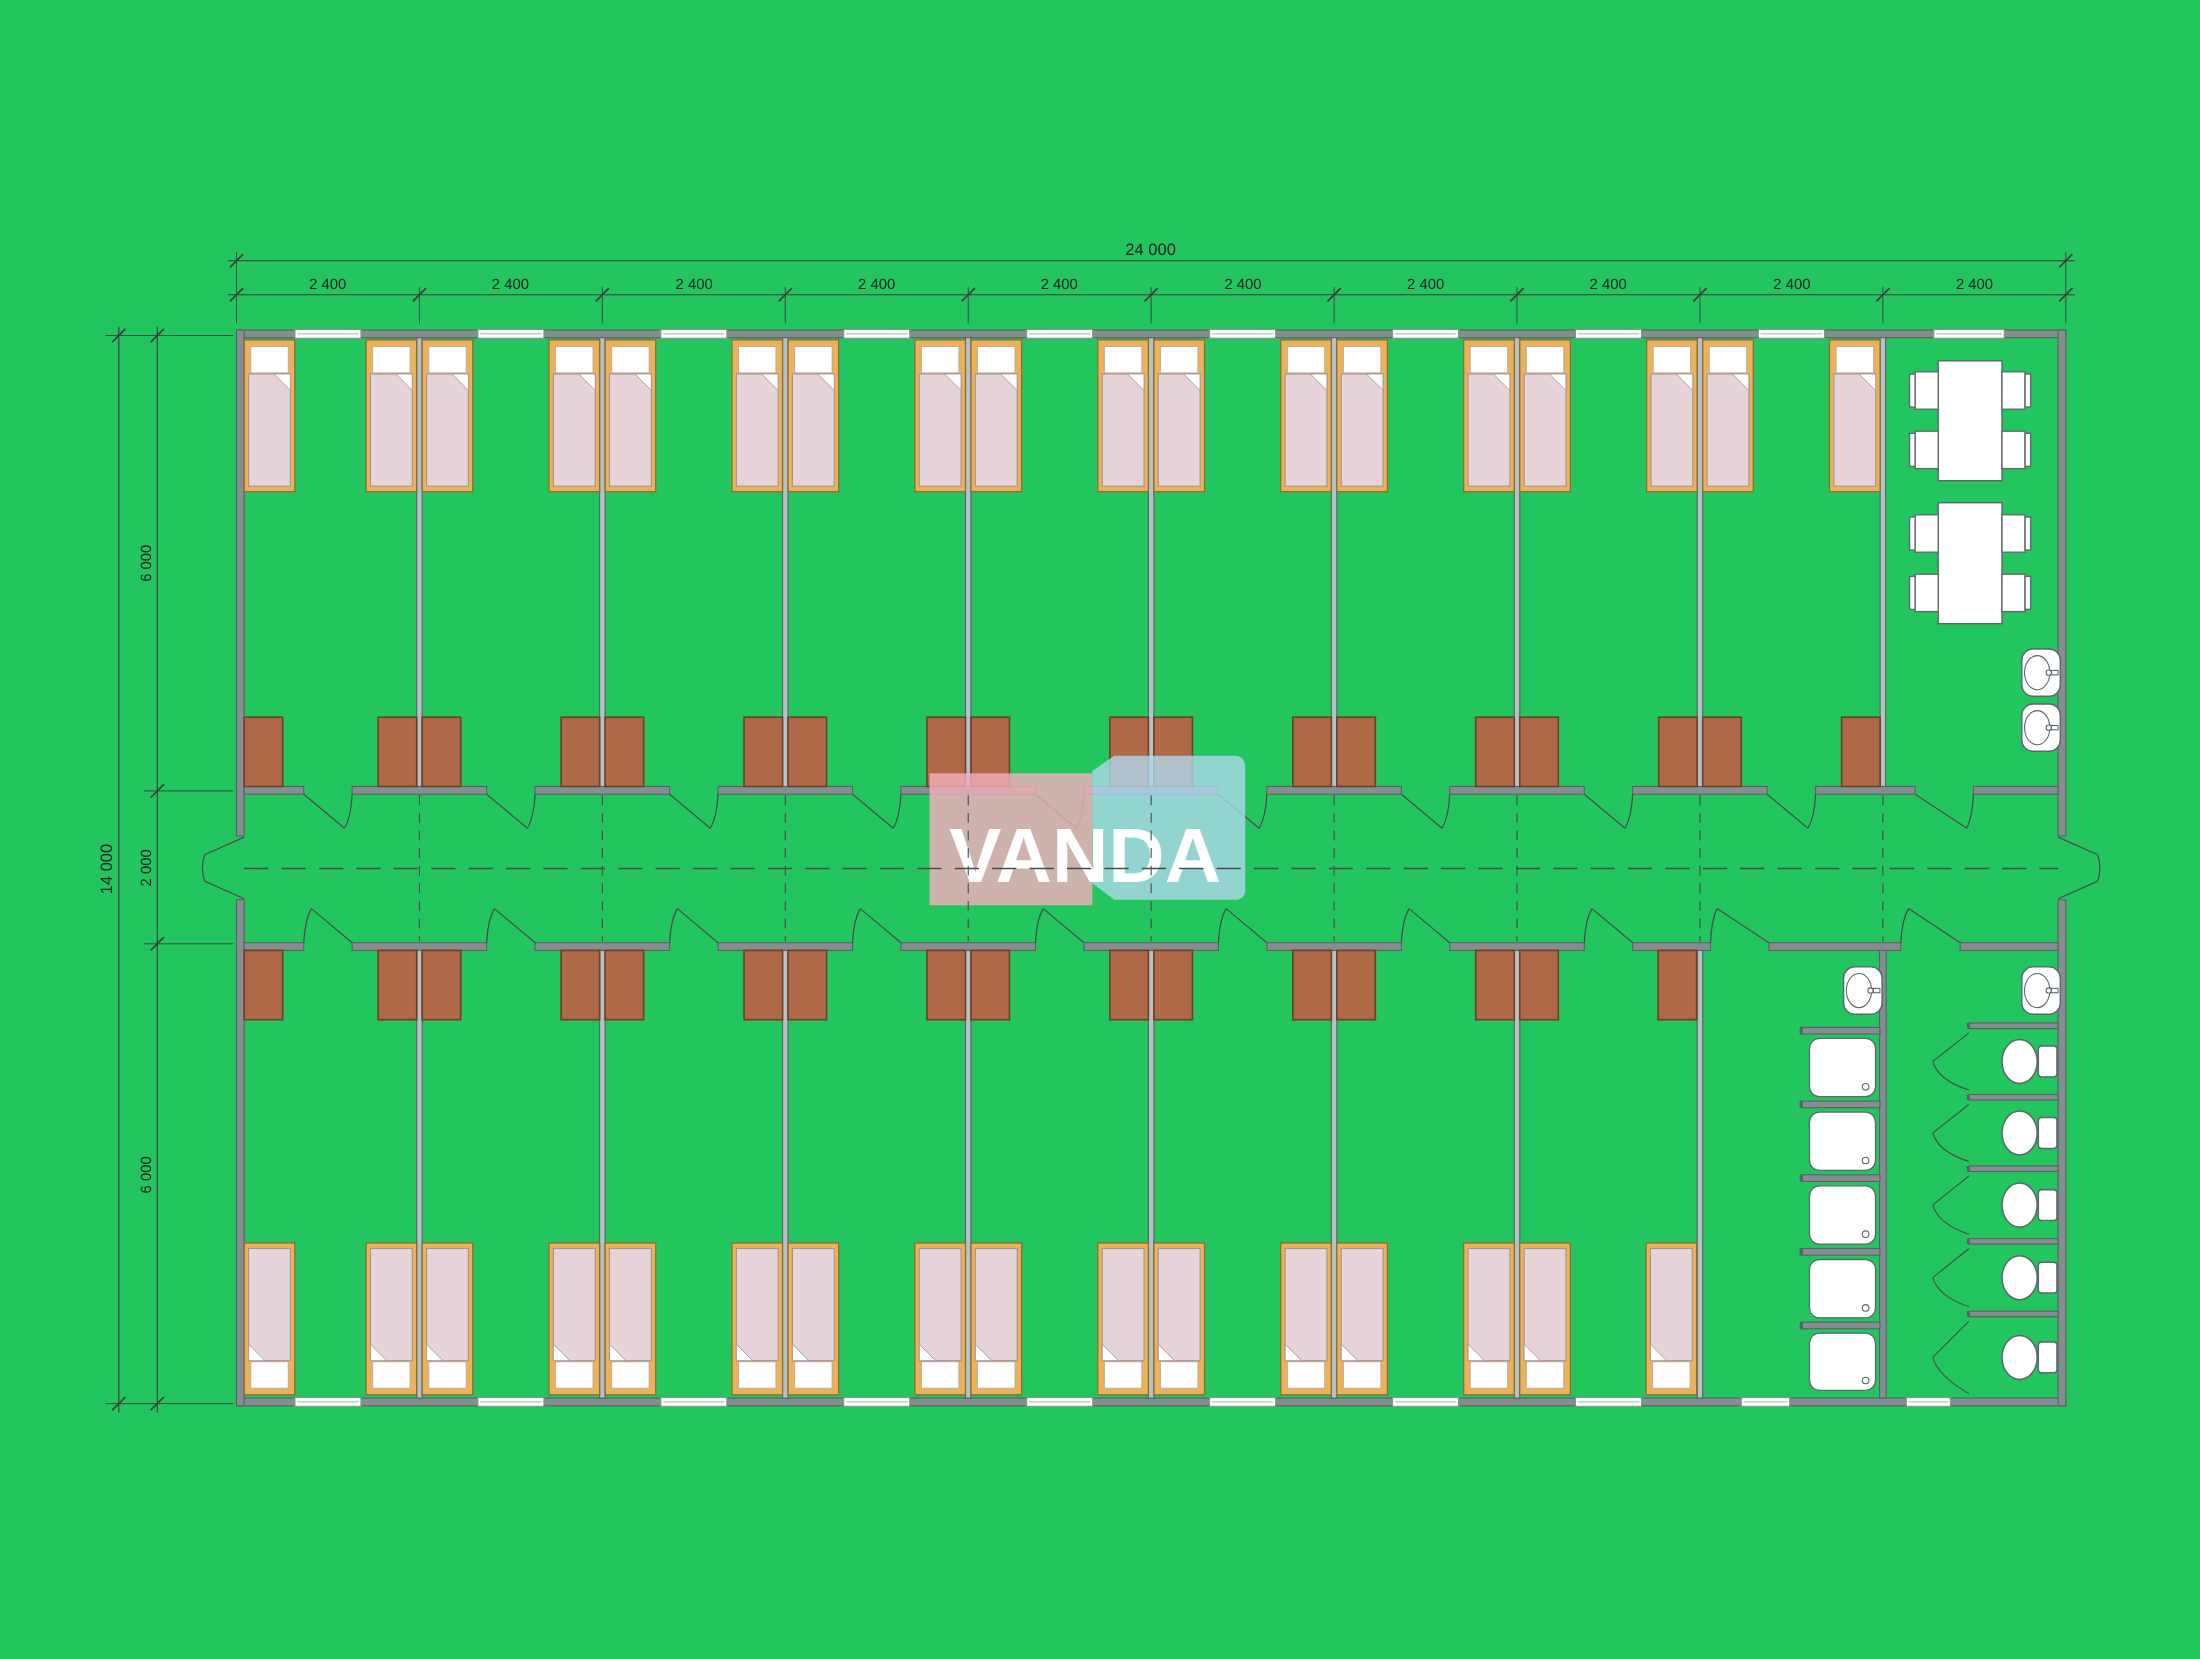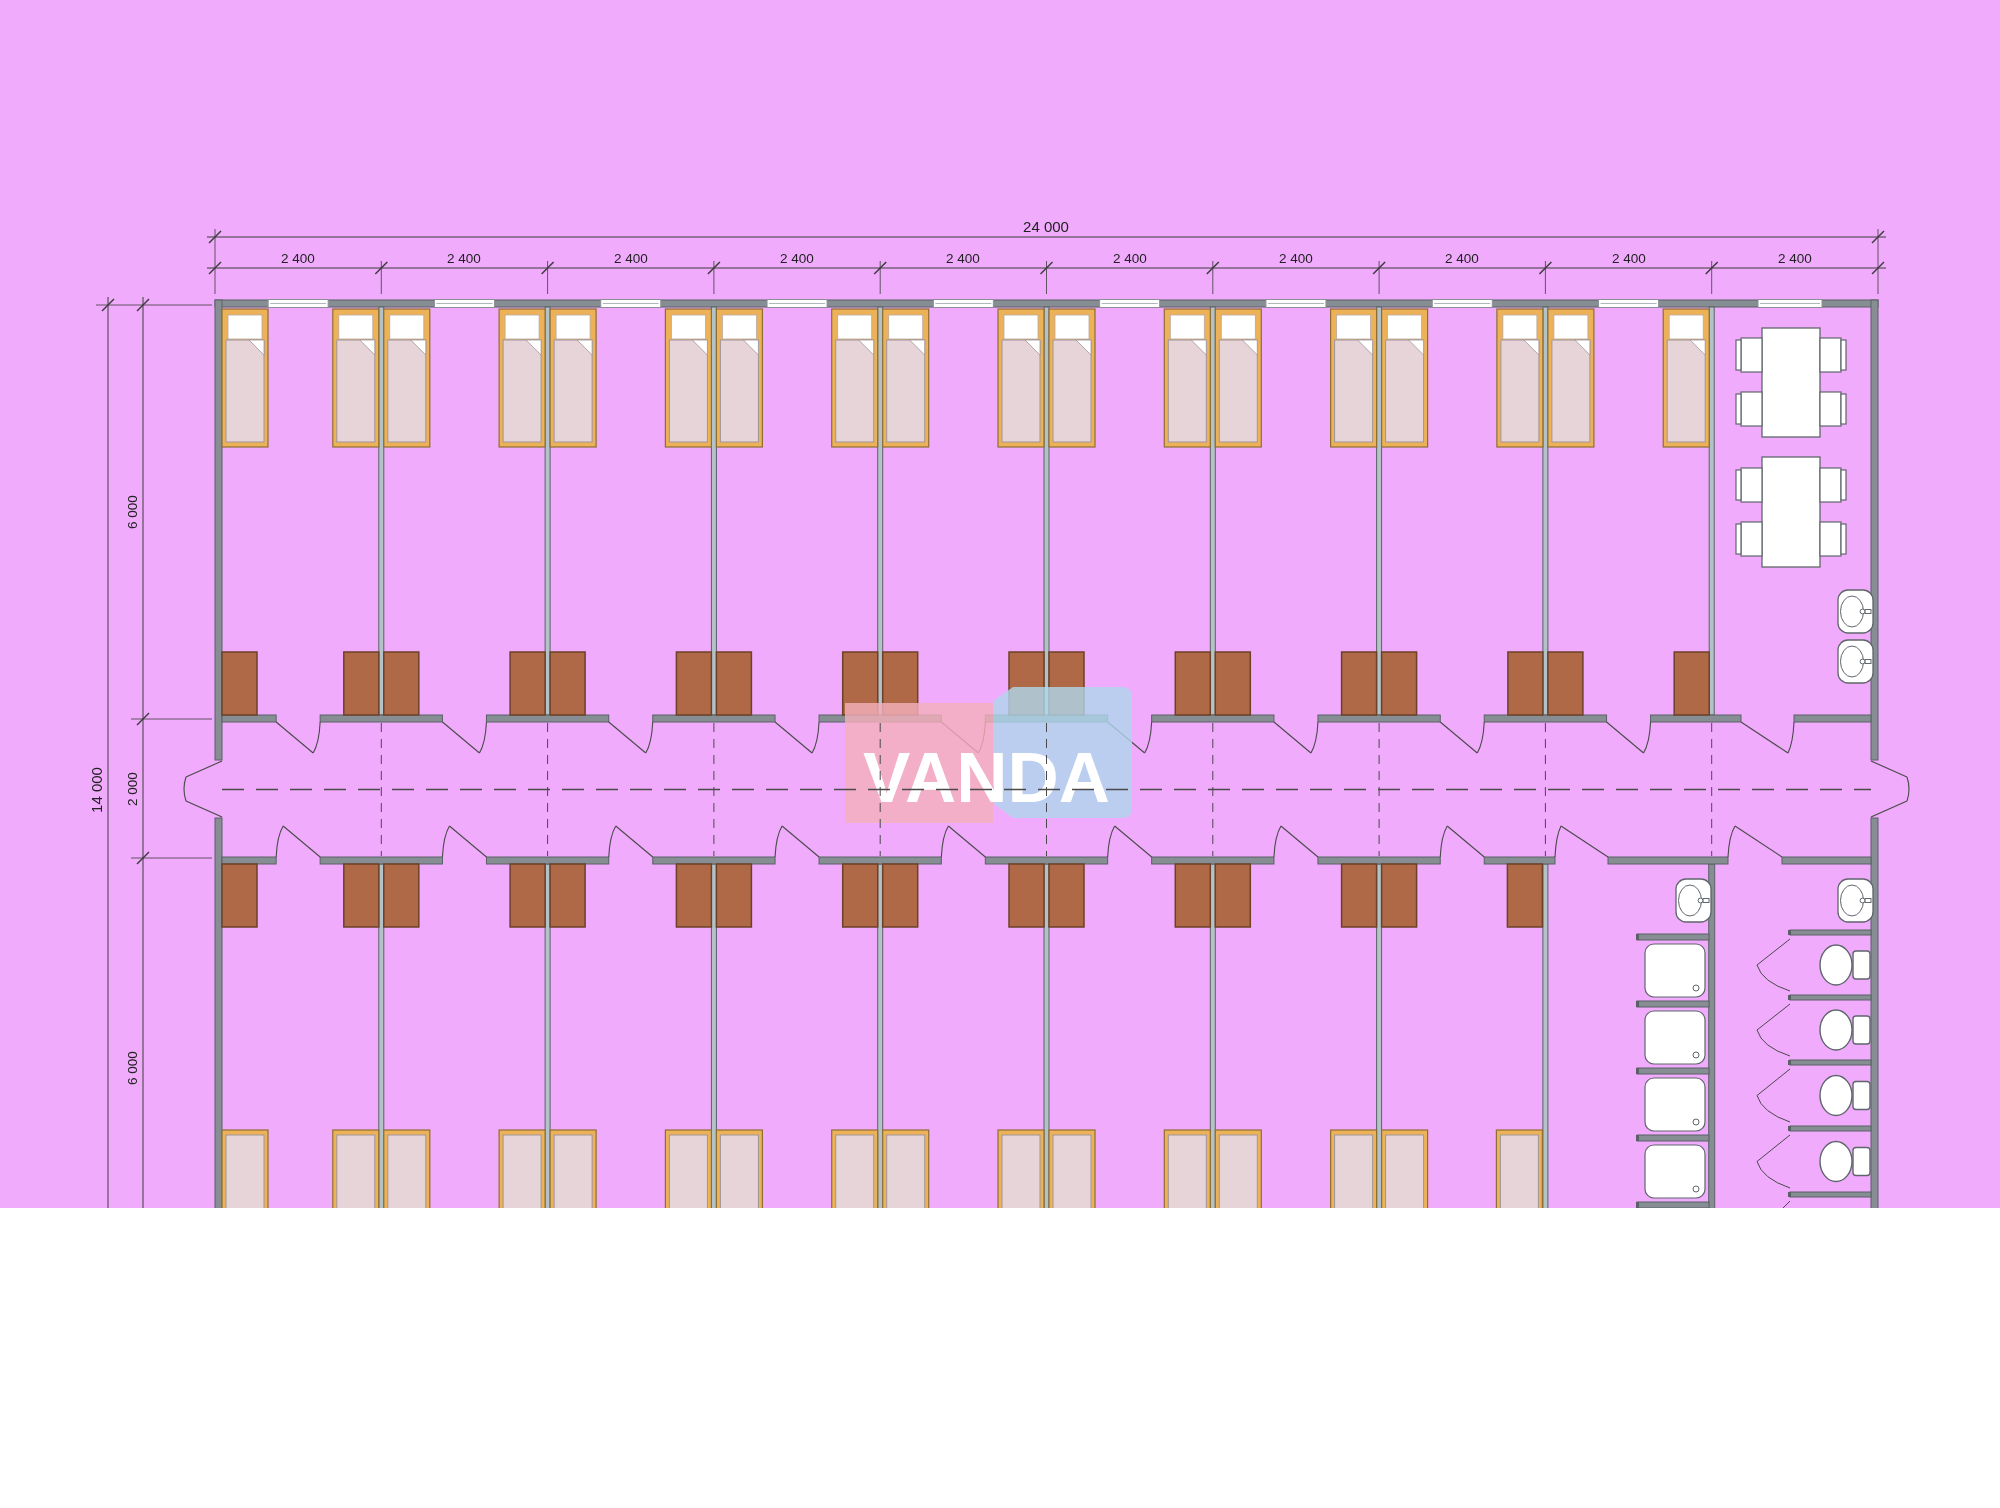--- a/index.html
+++ b/index.html
@@ -1,16 +1,16 @@
 <!DOCTYPE html>
 <html><head>
 <meta charset="utf-8">
 <style>
   html,body{margin:0;padding:0;background:#fff;}
-  .page{position:relative;width:2000px;height:1208px;background:#f0abfc;overflow:hidden;}
+  .page{position:relative;width:2000px;height:1508px;background:#22c55e;overflow:hidden;}
   svg{position:absolute;left:0;top:0;}
   text.dim{font-family:"Liberation Sans",sans-serif;fill:#222;font-size:13.5px;text-anchor:middle;}
   text.dim-lg{font-size:15px;}
   text.logo-text{font-family:"Liberation Sans",sans-serif;font-weight:bold;fill:#fff;}
 </style>
 </head>
 <body>
 
 <div class="page">
   <svg id="plan" width="2000" height="1508" viewBox="0 0 2000 1508">

